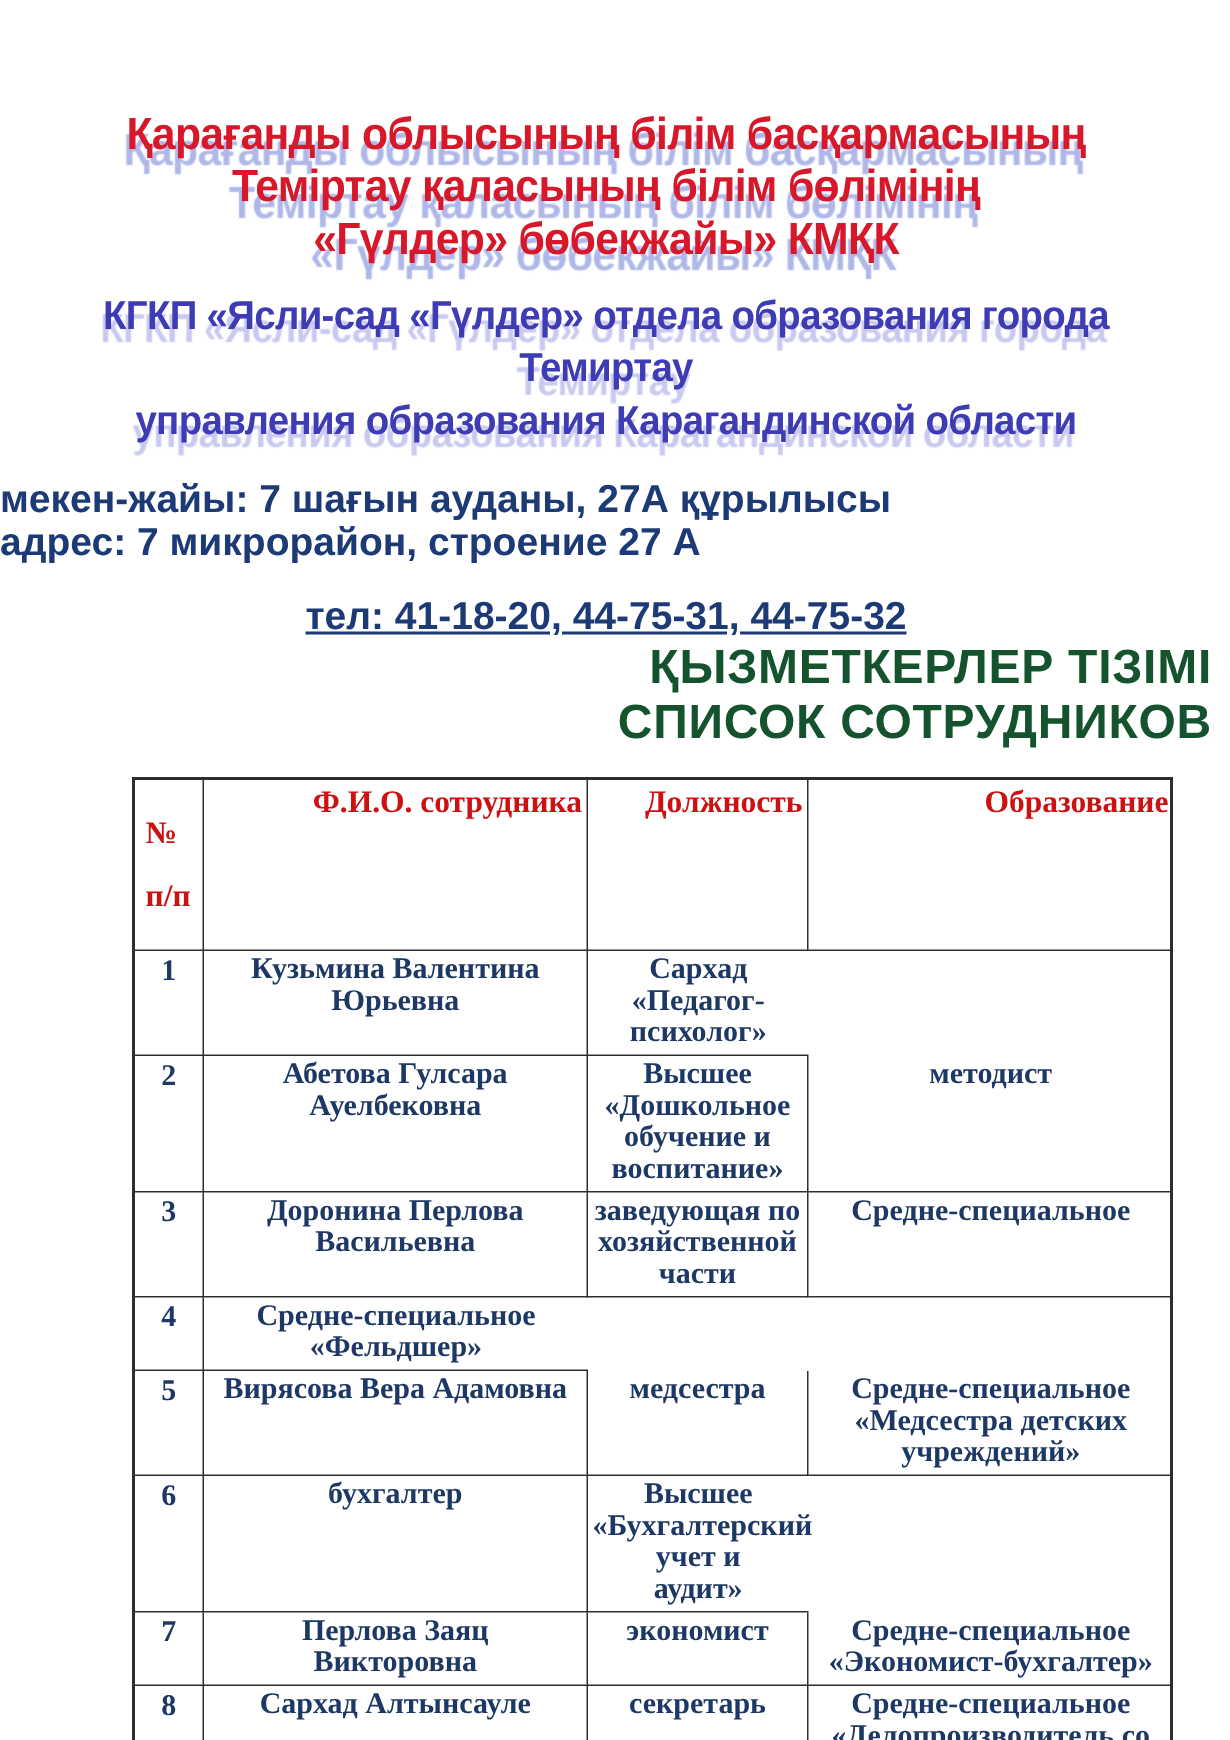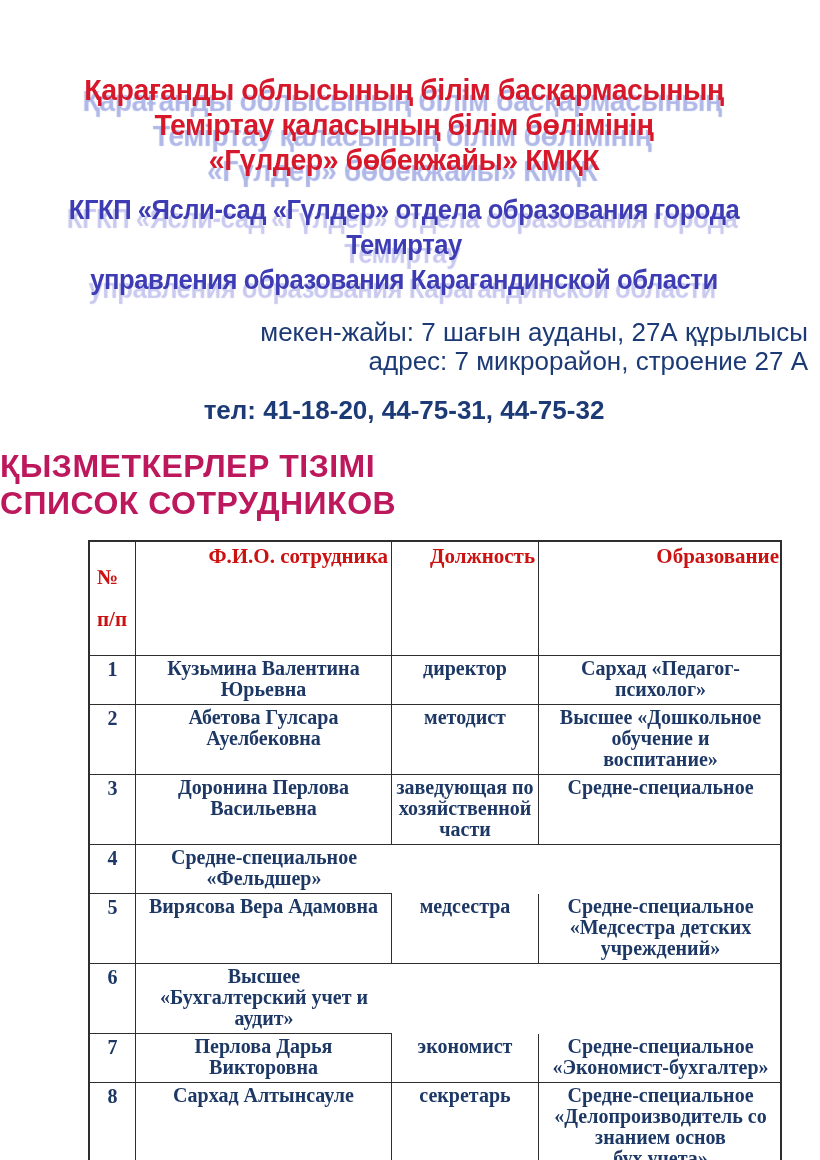--- a/index.html
+++ b/index.html
@@ -21,37 +21,37 @@
   }
   .wordart-ru {
     margin-top:16px;
     color:#3d3cb4;
     font-size:27px; line-height:35px;
     text-shadow:-2px 9px 1px #c9c9f0;
   }
   
   .address-block {
     margin-top:20px;
-    text-align:right;
+    text-align:left;
     color:#1c3a75;
-    font-weight:normal;
+    font-weight:bold;
     font-size:26px; line-height:29px;
   }
   .phone-line {
     margin-top:19px;
     text-align:center;
     color:#1c3a75;
     font-weight:bold;
     font-size:26px;
+    text-decoration:underline;
   }
   
   .doc-title {
-    margin-top:22px;
-    text-align:left;
-    color:#be185d;
+    text-align:right;
+    color:#14532d;
     font-weight:bold;
     font-size:32px; line-height:37px;
     letter-spacing:0.5px;
   }
   
   .stable {
     margin:18px 0 0 88px;
     width:694px;
     border:2px solid #2e2e2e;
     font-family:"Liberation Serif", serif;
@@ -110,32 +110,31 @@
       </div>
       <div class="tcell">Ф.И.О. сотрудника</div>
       <div class="tcell">Должность</div>
       <div class="tcell">Образование</div>
     </div>
     <div>
         <div class="trow">
           <div class="tcell cell-number">1</div>
           <div class="tcell ">Кузьмина Валентина
 Юрьевна</div>
-          <div class="tcell ">директор</div>
           <div class="tcell ">Сархад «Педагог-
 психолог»</div>
         </div>
         <div class="trow">
           <div class="tcell cell-number">2</div>
           <div class="tcell ">Абетова Гулсара
 Ауелбековна</div>
-          <div class="tcell ">методист</div>
           <div class="tcell ">Высшее «Дошкольное
 обучение и
 воспитание»</div>
+          <div class="tcell ">методист</div>
         </div>
         <div class="trow">
           <div class="tcell cell-number">3</div>
           <div class="tcell ">Доронина Перлова
 Васильевна</div>
           <div class="tcell ">заведующая по
 хозяйственной
 части</div>
           <div class="tcell ">Средне-специальное</div>
         </div>
@@ -147,27 +146,28 @@
         <div class="trow">
           <div class="tcell cell-number">5</div>
           <div class="tcell ">Вирясова Вера Адамовна</div>
           <div class="tcell ">медсестра</div>
           <div class="tcell ">Средне-специальное
 «Медсестра детских
 учреждений»</div>
         </div>
         <div class="trow">
           <div class="tcell cell-number">6</div>
+          <div class="tcell ">бухгалтер</div>
           <div class="tcell ">Высшее
 «Бухгалтерский учет и
 аудит»</div>
         </div>
         <div class="trow">
           <div class="tcell cell-number">7</div>
-          <div class="tcell ">Перлова Дарья
+          <div class="tcell ">Перлова Заяц
 Викторовна</div>
           <div class="tcell ">экономист</div>
           <div class="tcell ">Средне-специальное
 «Экономист-бухгалтер»</div>
         </div>
         <div class="trow">
           <div class="tcell cell-number">8</div>
           <div class="tcell ">Сархад Алтынсауле</div>
           <div class="tcell ">секретарь</div>
           <div class="tcell ">Средне-специальное

